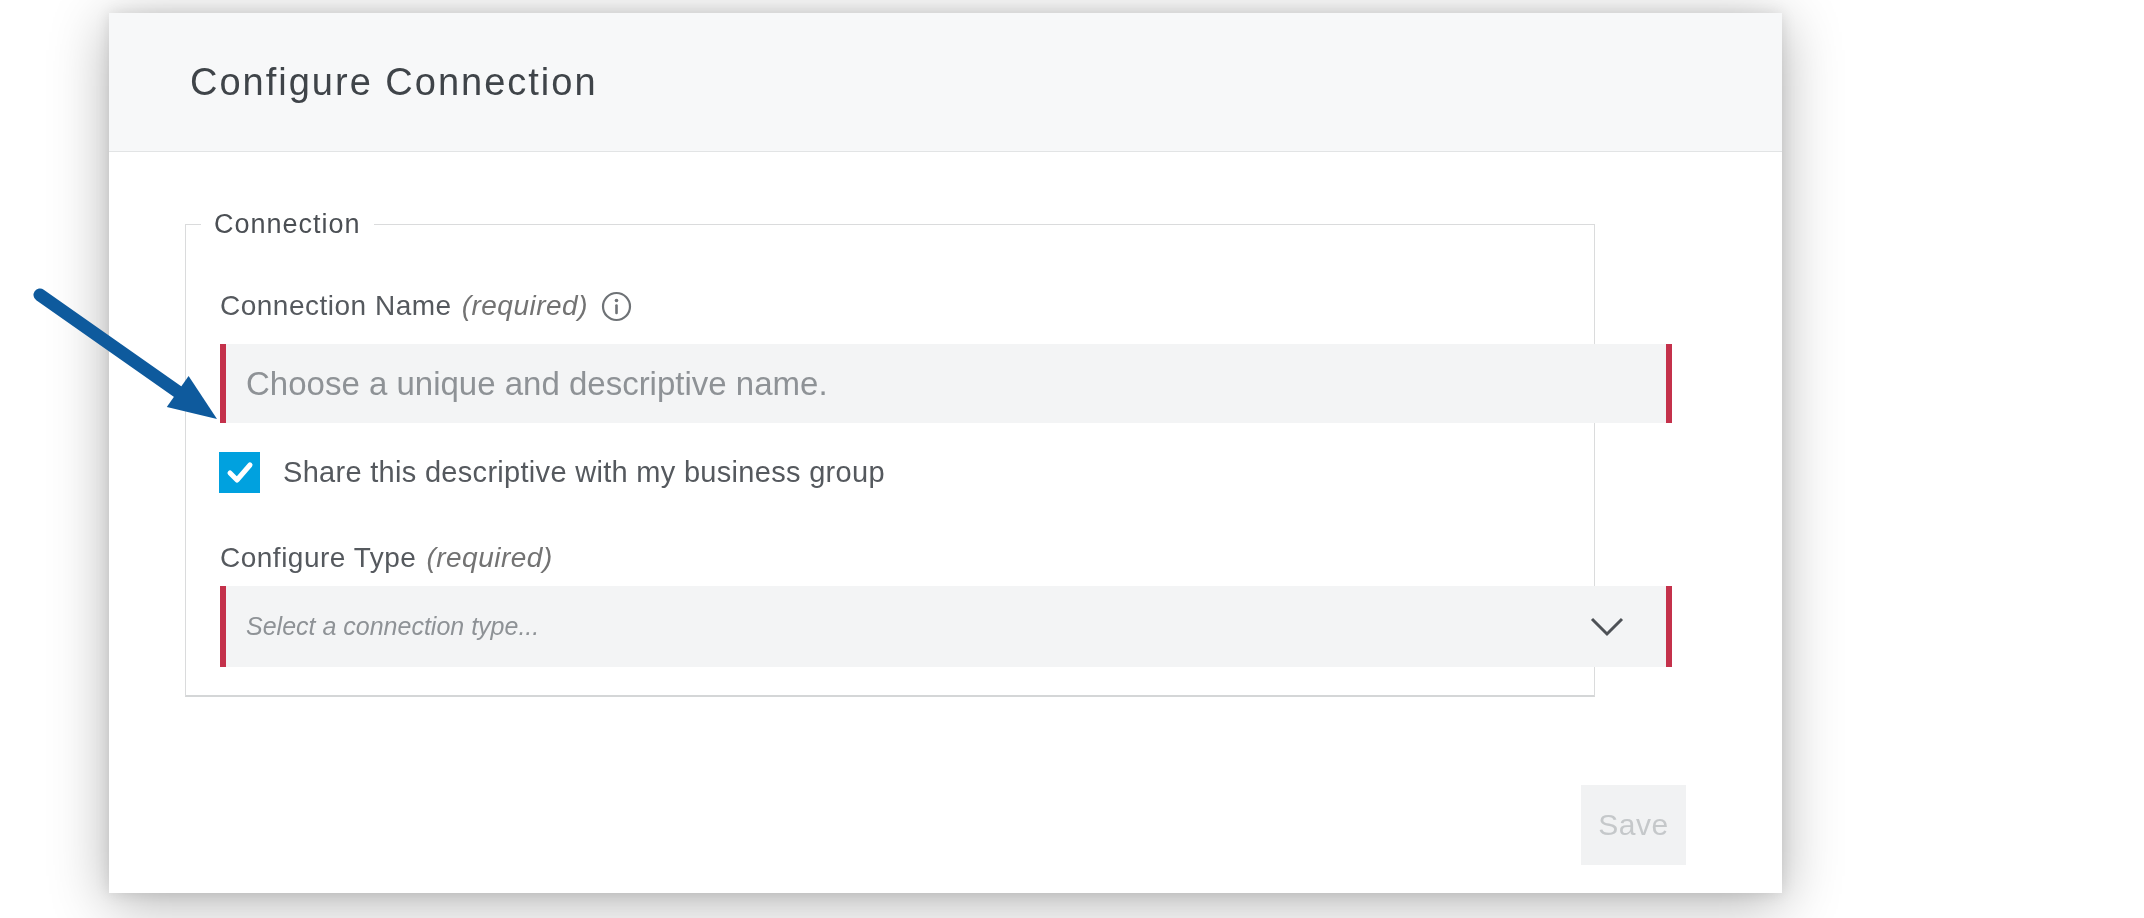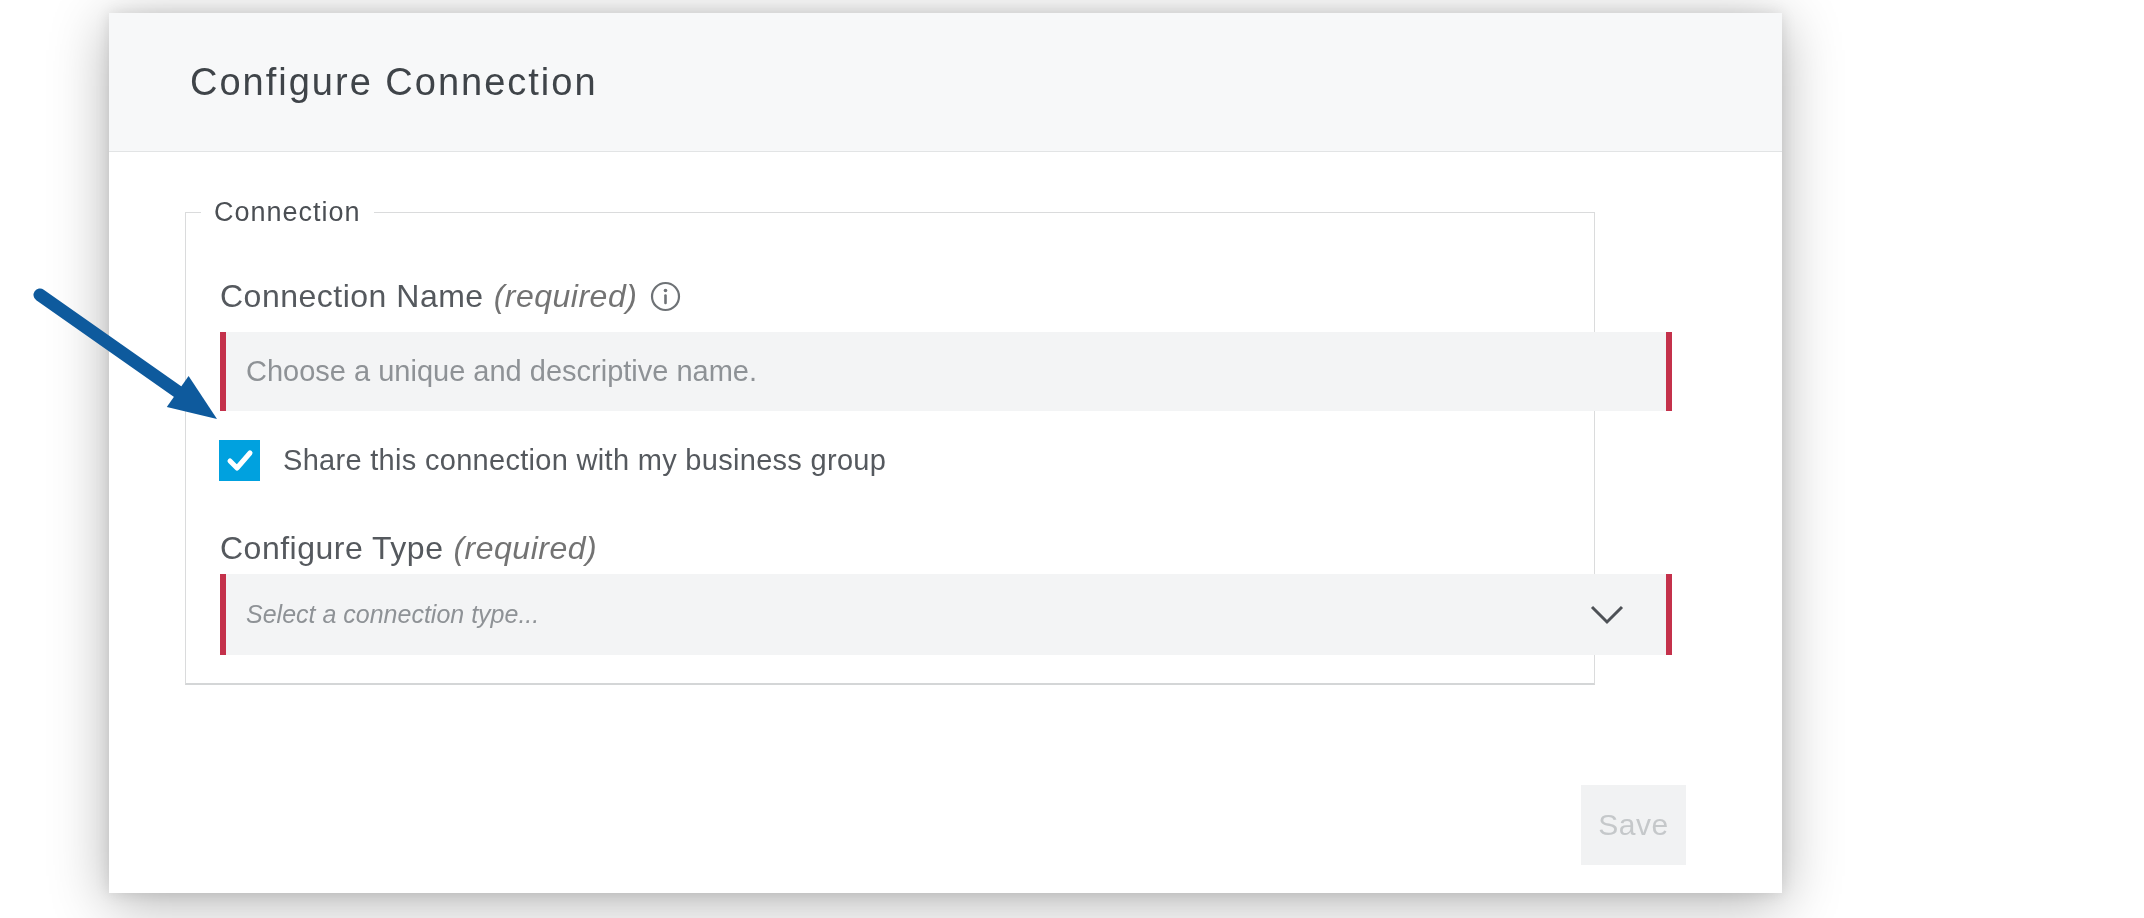--- a/index.html
+++ b/index.html
@@ -39,21 +39,21 @@
   }
   .dialog-title {
     font-size: 38px;
     color: #3f4449;
     letter-spacing: 2px;
     font-weight: 400;
   }
   fieldset.connection-group {
     position: absolute;
     left: 76px;
-    top: 184px;
+    top: 196px;
     width: 1410px;
     height: 488px;
     margin: 0;
     padding: 0;
     box-sizing: border-box;
     border: 1px solid #dadbdc;
     border-bottom: 2px solid #d4d6d7;
     background: transparent;
   }
   fieldset.connection-group legend {
@@ -62,21 +62,21 @@
     letter-spacing: 1px;
     margin-left: 15px;
     padding: 0 13px;
   }
   .field-label {
     position: absolute;
     left: 34px;
     display: flex;
     align-items: center;
     gap: 10px;
-    font-size: 32px;
+    font-size: 28px;
     color: #55595e;
     letter-spacing: 0.5px;
   }
   .label-name { top: 50px; }
   .label-type { top: 302px; }
   .required {
     color: #737373;
     font-style: italic;
   }
   .info-icon {
@@ -90,21 +90,21 @@
     height: 79px;
     box-sizing: border-box;
     background: #f3f4f5;
     border: none;
     border-left: 6px solid #c4314b;
     border-right: 6px solid #c4314b;
   }
   .name-input {
     top: 104px;
     font-family: "Liberation Sans", sans-serif;
-    font-size: 29px;
+    font-size: 33px;
     color: #7f1d1d;
     padding: 0 20px;
     outline: none;
   }
   .name-input::placeholder {
     color: #8e9296;
     opacity: 1;
   }
   .type-select {
     top: 346px;
@@ -215,21 +215,21 @@
       </div>
 
       <input class="req-field name-input" type="text" placeholder="Choose a unique and descriptive name." style="">
 
       <div class="checkbox-row">
         <span class="checkbox checked">
           <svg width="33" height="33" viewBox="0 0 33 33">
             <polyline points="7,17 14,24 27,9" fill="none" stroke="#ffffff" stroke-width="5" stroke-linecap="round" stroke-linejoin="round"></polyline>
           </svg>
         </span>
-        <span class="checkbox-label">Share this connection with my business group</span>
+        <span class="checkbox-label">Share this descriptive with my business group</span>
       </div>
 
       <div class="field-label label-type">
         <span>Configure Type</span>
         <span class="required">(required)</span>
       </div>
 
       <div class="req-field type-select">
         <span class="select-placeholder">Select a connection type...</span>
         <span class="chevron-down">

